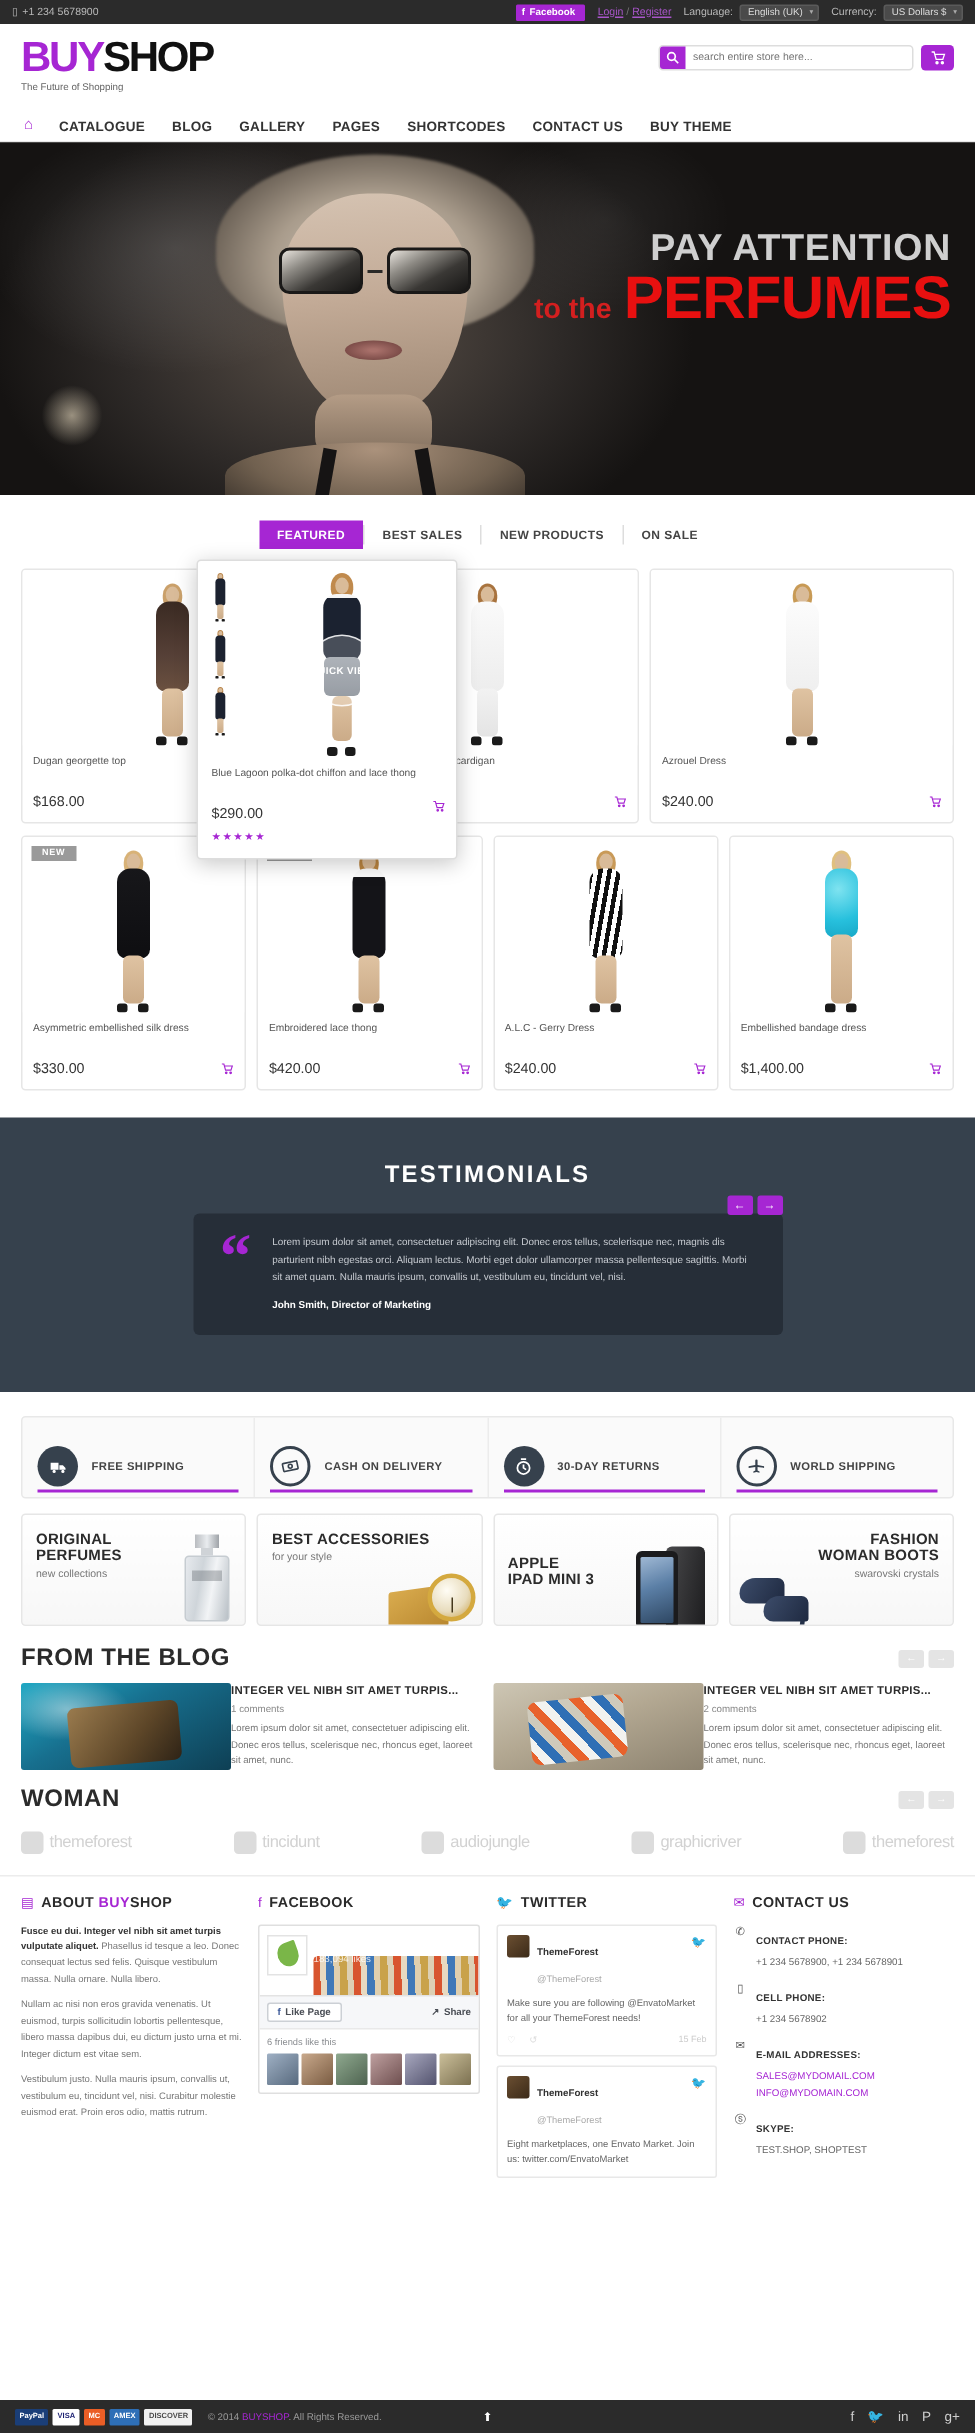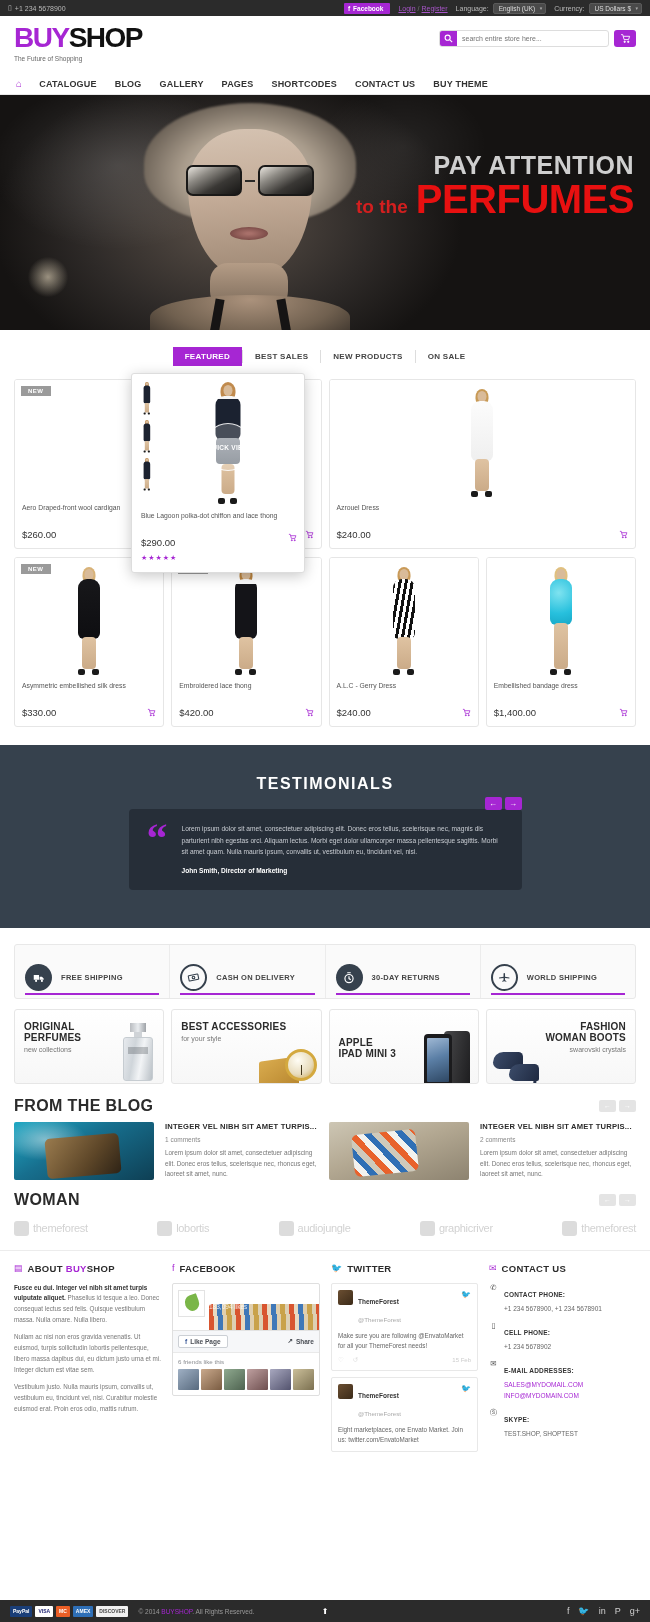--- a/index.html
+++ b/index.html
@@ -329,21 +329,21 @@
   .sec-head {
     display: flex; align-items: center; padding: 13px 14px 7px;
   }
   .sec-title { font-size: 16px; font-weight: bold; color: #2b2b2b; letter-spacing: .4px; flex: 1; }
   .sec-nav { display: flex; gap: 3px; }
   .sn-btn {
     width: 17px; height: 12px; background: #e4e4e4; color: #fff;
     display: flex; align-items: center; justify-content: center; font-size: 7px; border-radius: 2px;
   }
   .blog-row { display: flex; gap: 8px; padding: 0 14px; }
-  .blog-item { flex: 1; display: flex; gap: 11px; }
+  .blog-item { flex: 1; display: flex; gap: 0; }
   .blog-thumb { width: 140px; height: 58px; border-radius: 2px; flex-shrink: 0; }
   .bt-1 {
     background:
       radial-gradient(ellipse 60px 30px at 22% 30%, rgba(255,255,255,.45), transparent 70%),
       linear-gradient(150deg,#1fa8c4 0%,#176f8e 42%,#0e3f54 100%);
     position: relative; overflow: hidden;
   }
   .bt-1::after {
     content: ""; position: absolute; left: 32px; top: 14px; width: 74px; height: 40px;
     background: linear-gradient(130deg,#9a7b4e,#5d4628 60%,#2e2316);
@@ -538,20 +538,36 @@
   <span class="tab-div"></span>
   <span class="tab cond">BEST SALES</span>
   <span class="tab-div"></span>
   <span class="tab cond">NEW PRODUCTS</span>
   <span class="tab-div"></span>
   <span class="tab cond">ON SALE</span>
 </div>
 
 <div class="grid">
 
+  <div class="card">
+    <div class="card-img">
+      <div class="model">
+        <div class="m-hair" style="background:#caa06a"></div>
+          <div class="m-head"></div>
+        <div class="m-body" style="background:linear-gradient(180deg,#3a2a22,#564037 60%,#6b5140)"></div>
+        <div class="m-legs"></div>
+          <div class="m-shoe l"></div>
+          <div class="m-shoe r"></div>
+      </div>
+    </div>
+    <div class="card-body">
+      <div class="p-name">Dugan georgette top</div>
+      <div class="p-price">$168.00</div>
+    </div>
+  </div>
 
   <div class="card">
     <div class="card-img">
       <span class="badge-new">NEW</span>
       <div class="model">
         <div class="m-hair" style="background:#a8733e"></div>
           <div class="m-head"></div>
         <div class="m-body" style="background:linear-gradient(180deg,#fafafa,#ededed)"></div>
         <div class="m-legs" style="background:linear-gradient(180deg,#f2f2f2,#e4e4e4)"></div>
         <div class="m-shoe l"></div>
@@ -897,21 +913,21 @@
     <span class="sn-btn">→</span>
   </span>
 </div>
 <div class="brands-row">
   <span class="brand">
     <span class="brand-mark"></span>
     <span>themeforest</span>
   </span>
   <span class="brand">
     <span class="brand-mark"></span>
-    <span>lobortis</span>
+    <span>tincidunt</span>
   </span>
   <span class="brand">
     <span class="brand-mark"></span>
     <span>audiojungle</span>
   </span>
   <span class="brand">
     <span class="brand-mark"></span>
     <span>graphicriver</span>
   </span>
   <span class="brand">

